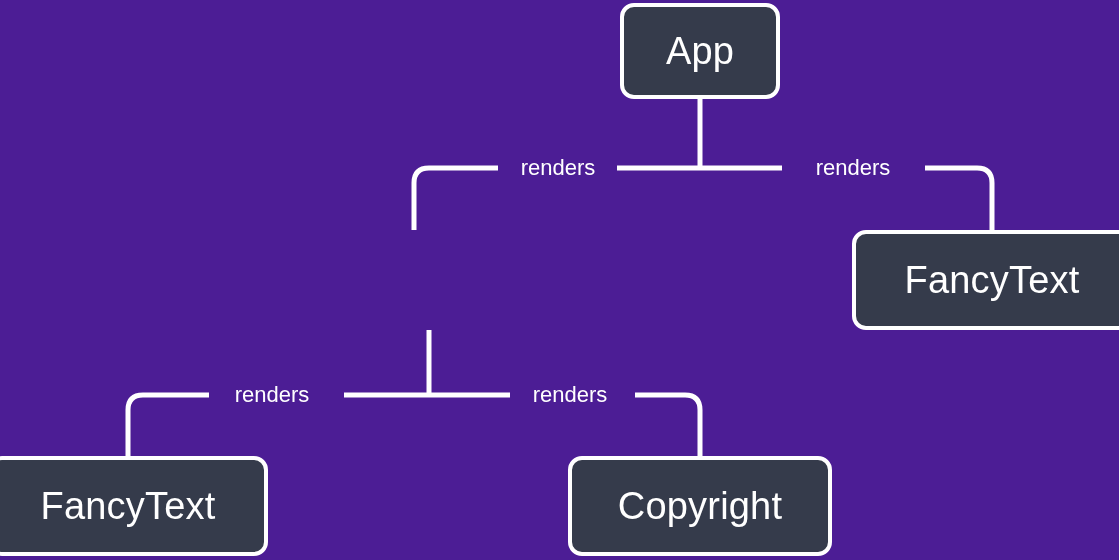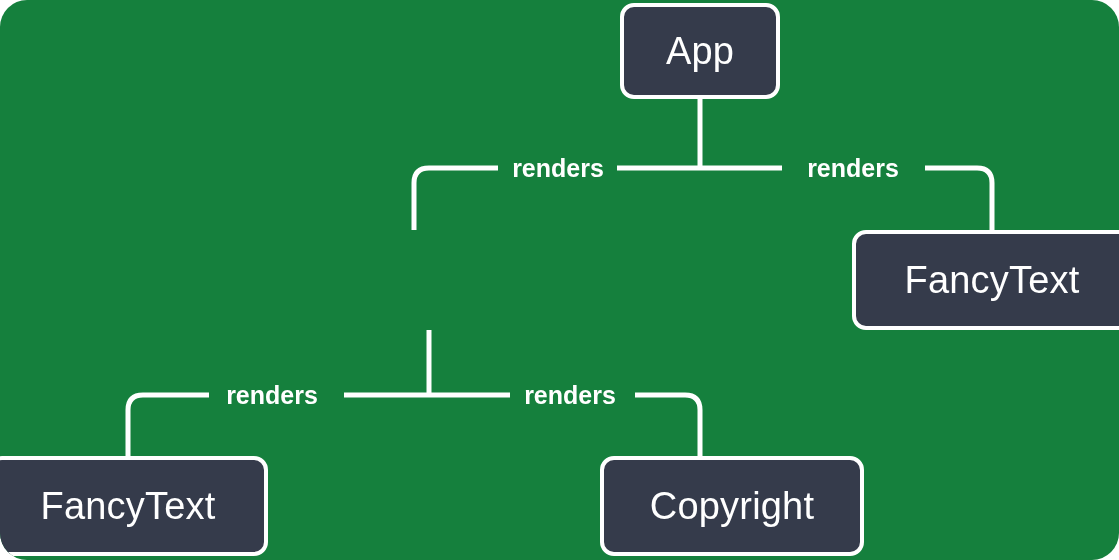--- a/index.html
+++ b/index.html
@@ -9,23 +9,22 @@
   body {
     width: 1119px;
     height: 560px;
     overflow: hidden;
     font-family: "Liberation Sans", sans-serif;
   }
   #diagram-root {
     position: relative;
     width: 1119px;
     height: 560px;
-    background: #15803d;
+    background: #4c1d95;
     overflow: hidden;
-    border-radius: 27px;
   }
   #connector-layer {
     position: absolute;
     left: 0;
     top: 0;
     width: 1119px;
     height: 560px;
   }
   .node-box {
     position: absolute;
@@ -42,22 +41,22 @@
     color: #ffffff;
     font-size: 38px;
     font-weight: 400;
     line-height: 1;
     white-space: nowrap;
     letter-spacing: 0.2px;
   }
   .edge-label {
     position: absolute;
     color: #ffffff;
-    font-size: 25px;
-    font-weight: 700;
+    font-size: 22px;
+    font-weight: 400;
     line-height: 1;
     white-space: nowrap;
     z-index: 3;
     transform: translate(-50%, -50%);
     text-align: center;
   }
 </style>
 </head>
 <body>
 
@@ -90,21 +89,21 @@
 
 
   <div class="node-box" style="left:852px; top:230px; width:280px; height:100px;">
     <span class="node-label">FancyText</span>
   </div>
 
   <div class="node-box" style="left:-12px; top:456px; width:280px; height:100px;">
     <span class="node-label">FancyText</span>
   </div>
 
-  <div class="node-box" style="left:600px; top:456px; width:264px; height:100px;">
+  <div class="node-box" style="left:568px; top:456px; width:264px; height:100px;">
     <span class="node-label">Copyright</span>
   </div>
 
   <span class="edge-label" style="left:558px; top:168px;">renders</span>
 
   <span class="edge-label" style="left:853px; top:168px;">renders</span>
 
   <span class="edge-label" style="left:272px; top:395px;">renders</span>
 
   <span class="edge-label" style="left:570px; top:395px;">renders</span>

